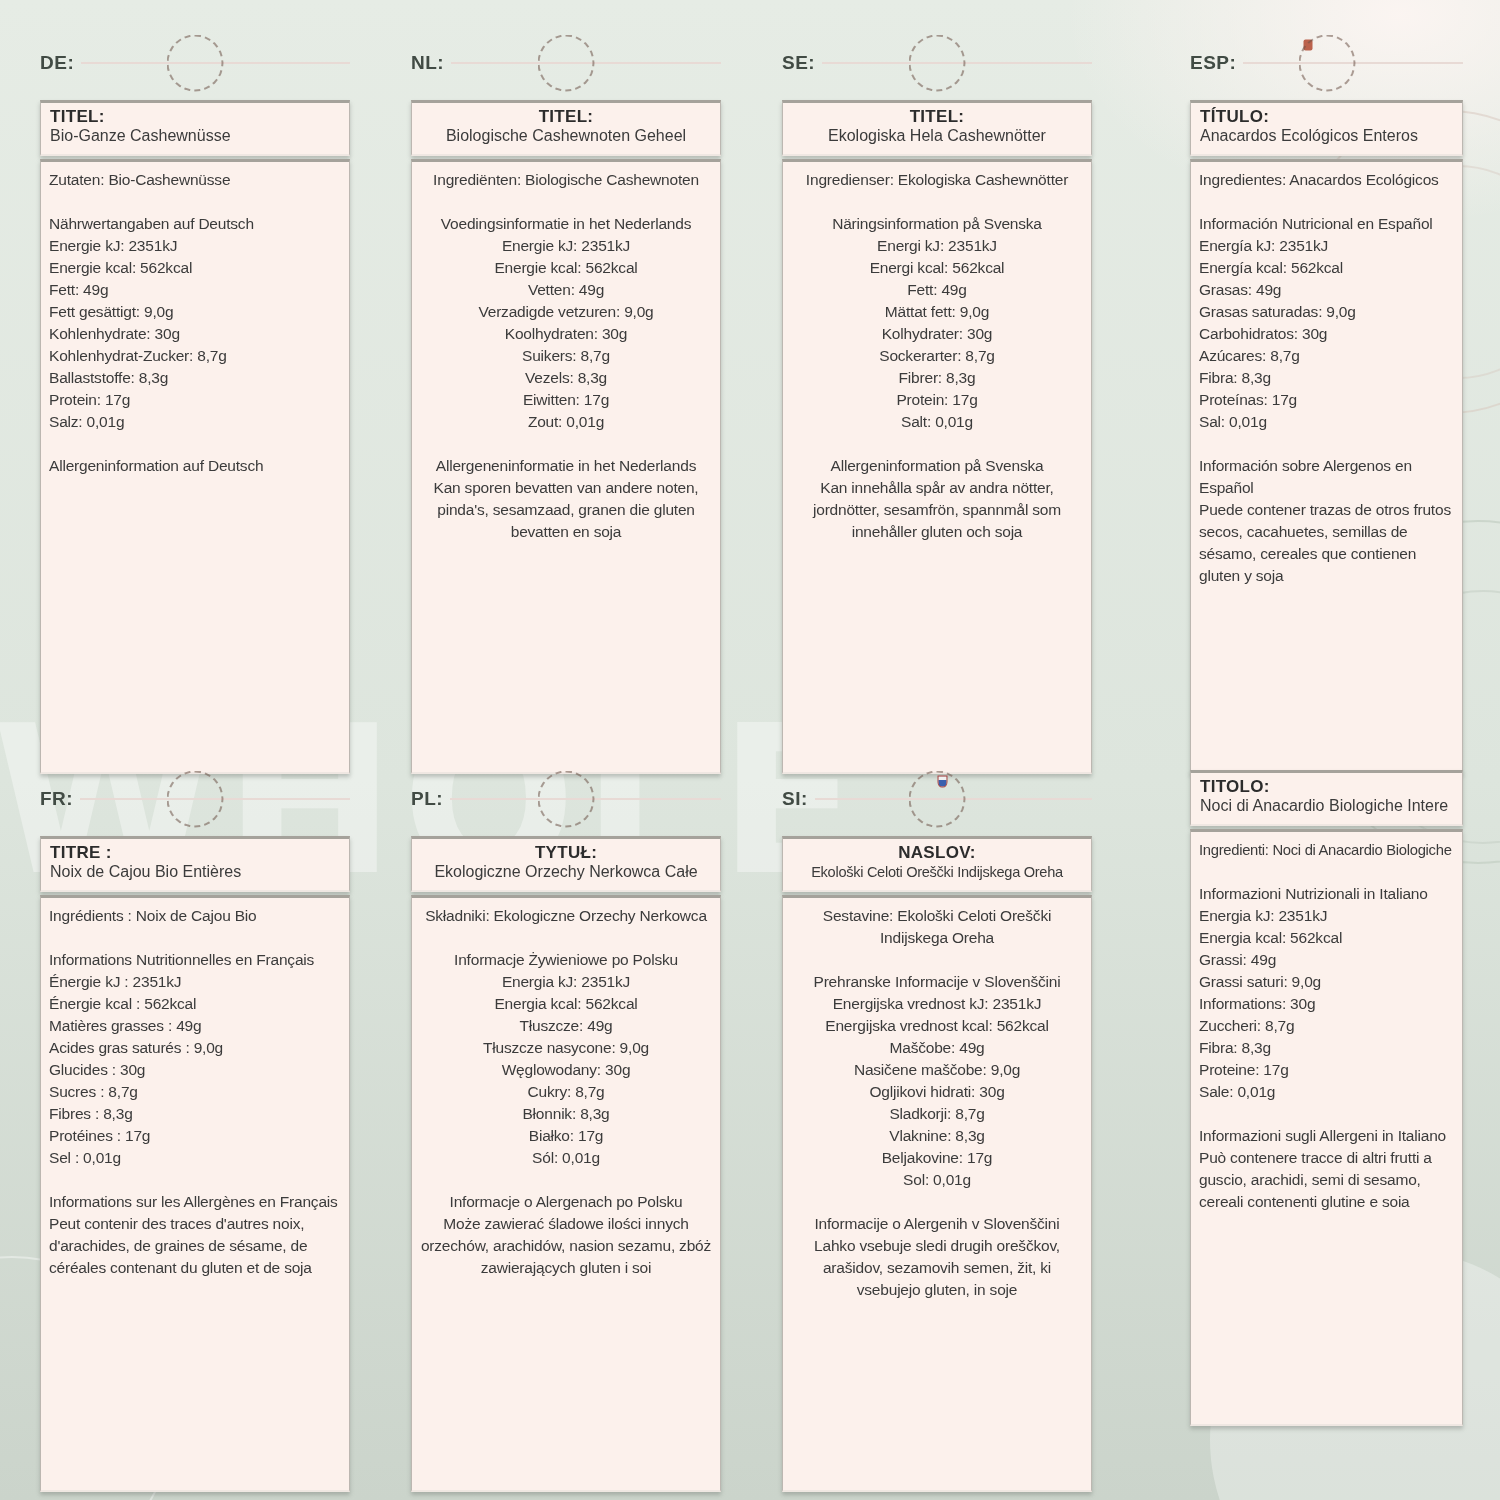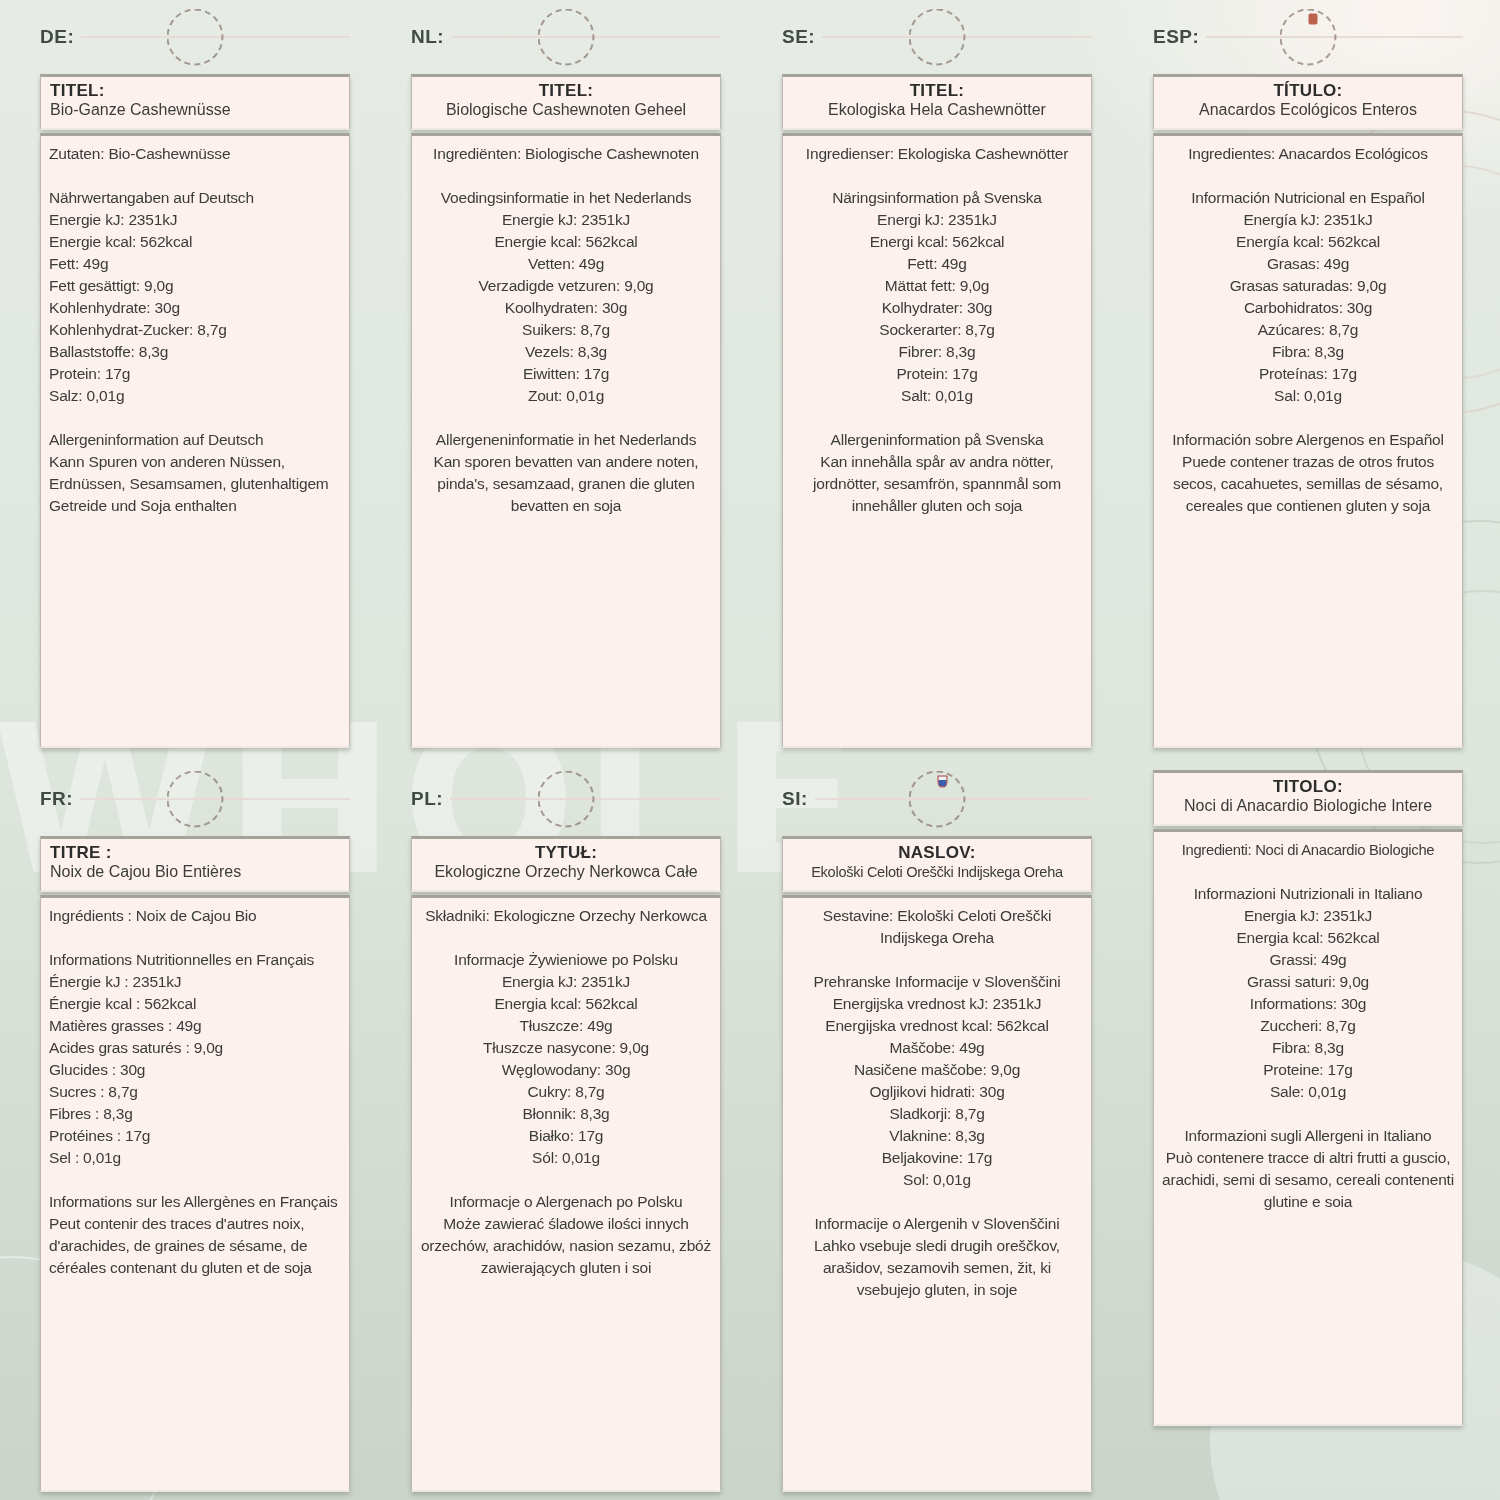--- a/index.html
+++ b/index.html
@@ -18,21 +18,21 @@
   .c4{top:590px;right:-110px;width:250px;height:250px;border:2px solid rgba(198,209,198,.6);}
   .c5{bottom:-130px;right:-90px;width:380px;height:380px;background:rgba(255,255,255,.32);}
   .c6{bottom:-80px;left:-150px;width:320px;height:320px;border:2px solid rgba(255,255,255,.4);}
   .watermark{
     position:absolute;top:682px;left:-8px;font-size:205px;font-weight:bold;
     font-family:"DejaVu Sans",sans-serif;color:rgba(255,255,255,.38);
     letter-spacing:6px;white-space:nowrap;
   }
   
   .row{position:absolute;left:40px;display:grid;grid-template-columns:repeat(4,310px);column-gap:61px;z-index:2;}
-  .row-1{top:8px;}
+  .row-1{top:34px;}
   .row-2{top:770px;}
   .col{display:flex;flex-direction:column;}
   
   .header{position:relative;height:58px;display:flex;align-items:center;margin-bottom:8px;}
   .lang{font-weight:bold;font-size:19px;color:#414b44;letter-spacing:.5px;}
   .hline{flex:1;height:2px;background:#e8dad5;margin-left:7px;}
   .flagwrap{position:absolute;left:50%;top:50%;transform:translate(-50%,-50%);width:47px;height:47px;}
   .flagwrap::after{content:"";position:absolute;inset:-5px;border:2px dashed rgba(110,84,74,.55);border-radius:50%;}
   .flag{width:47px;height:47px;border-radius:50%;position:relative;overflow:hidden;box-shadow:0 1px 2px rgba(0,0,0,.25);}
   .flag-de{background:linear-gradient(180deg,#1d1d1b 0 33%,#c8312a 33% 66%,#f5c51d 66% 100%);}
@@ -56,21 +56,21 @@
   .ttext{font-size:16px;line-height:22px;white-space:nowrap;overflow:hidden;}
   .ttext.condensed{font-size:14.6px;letter-spacing:-.3px;}
   .bodybox{padding:7px 8px;font-size:15.5px;letter-spacing:-.2px;line-height:22px;}
   .row-1 .bodybox{height:596px;}
   .row-2 .bodybox{height:578px;}
   .ing{margin-bottom:22px;}
   .ing.tight{font-size:14.8px;letter-spacing:-.3px;}
   .allergen-block{margin-top:22px;}
   .align-left{text-align:left;}
   .align-center{text-align:center;}
-  .align-right{text-align:center;}
+  .align-right{text-align:left;margin-left:37px;}
 </style>
 </head>
 <body>
 
 <div class="page">
   <div class="watermark">WHOLE</div>
   <div class="decor c1"></div>
   <div class="decor c2"></div>
   <div class="decor c3"></div>
   <div class="decor c4"></div>
@@ -99,21 +99,20 @@
             <div>Fett: 49g</div>
             <div>Fett gesättigt: 9,0g</div>
             <div>Kohlenhydrate: 30g</div>
             <div>Kohlenhydrat-Zucker: 8,7g</div>
             <div>Ballaststoffe: 8,3g</div>
             <div>Protein: 17g</div>
             <div>Salz: 0,01g</div>
           </div>
       <div class="allergen-block">
         <div>Allergeninformation auf Deutsch</div>
-        <div>Kann Spuren von anderen Nüssen, Erdnüssen, Sesamsamen, glutenhaltigem Getreide und Soja enthalten</div>
       </div>
     </div>
   </div>
 
   <div class="col align-center">
     <div class="header">
       <span class="lang">NL:</span>
       <span class="hline"></span>
       <span class="flagwrap">
         <span class="flag flag-nl"></span>

